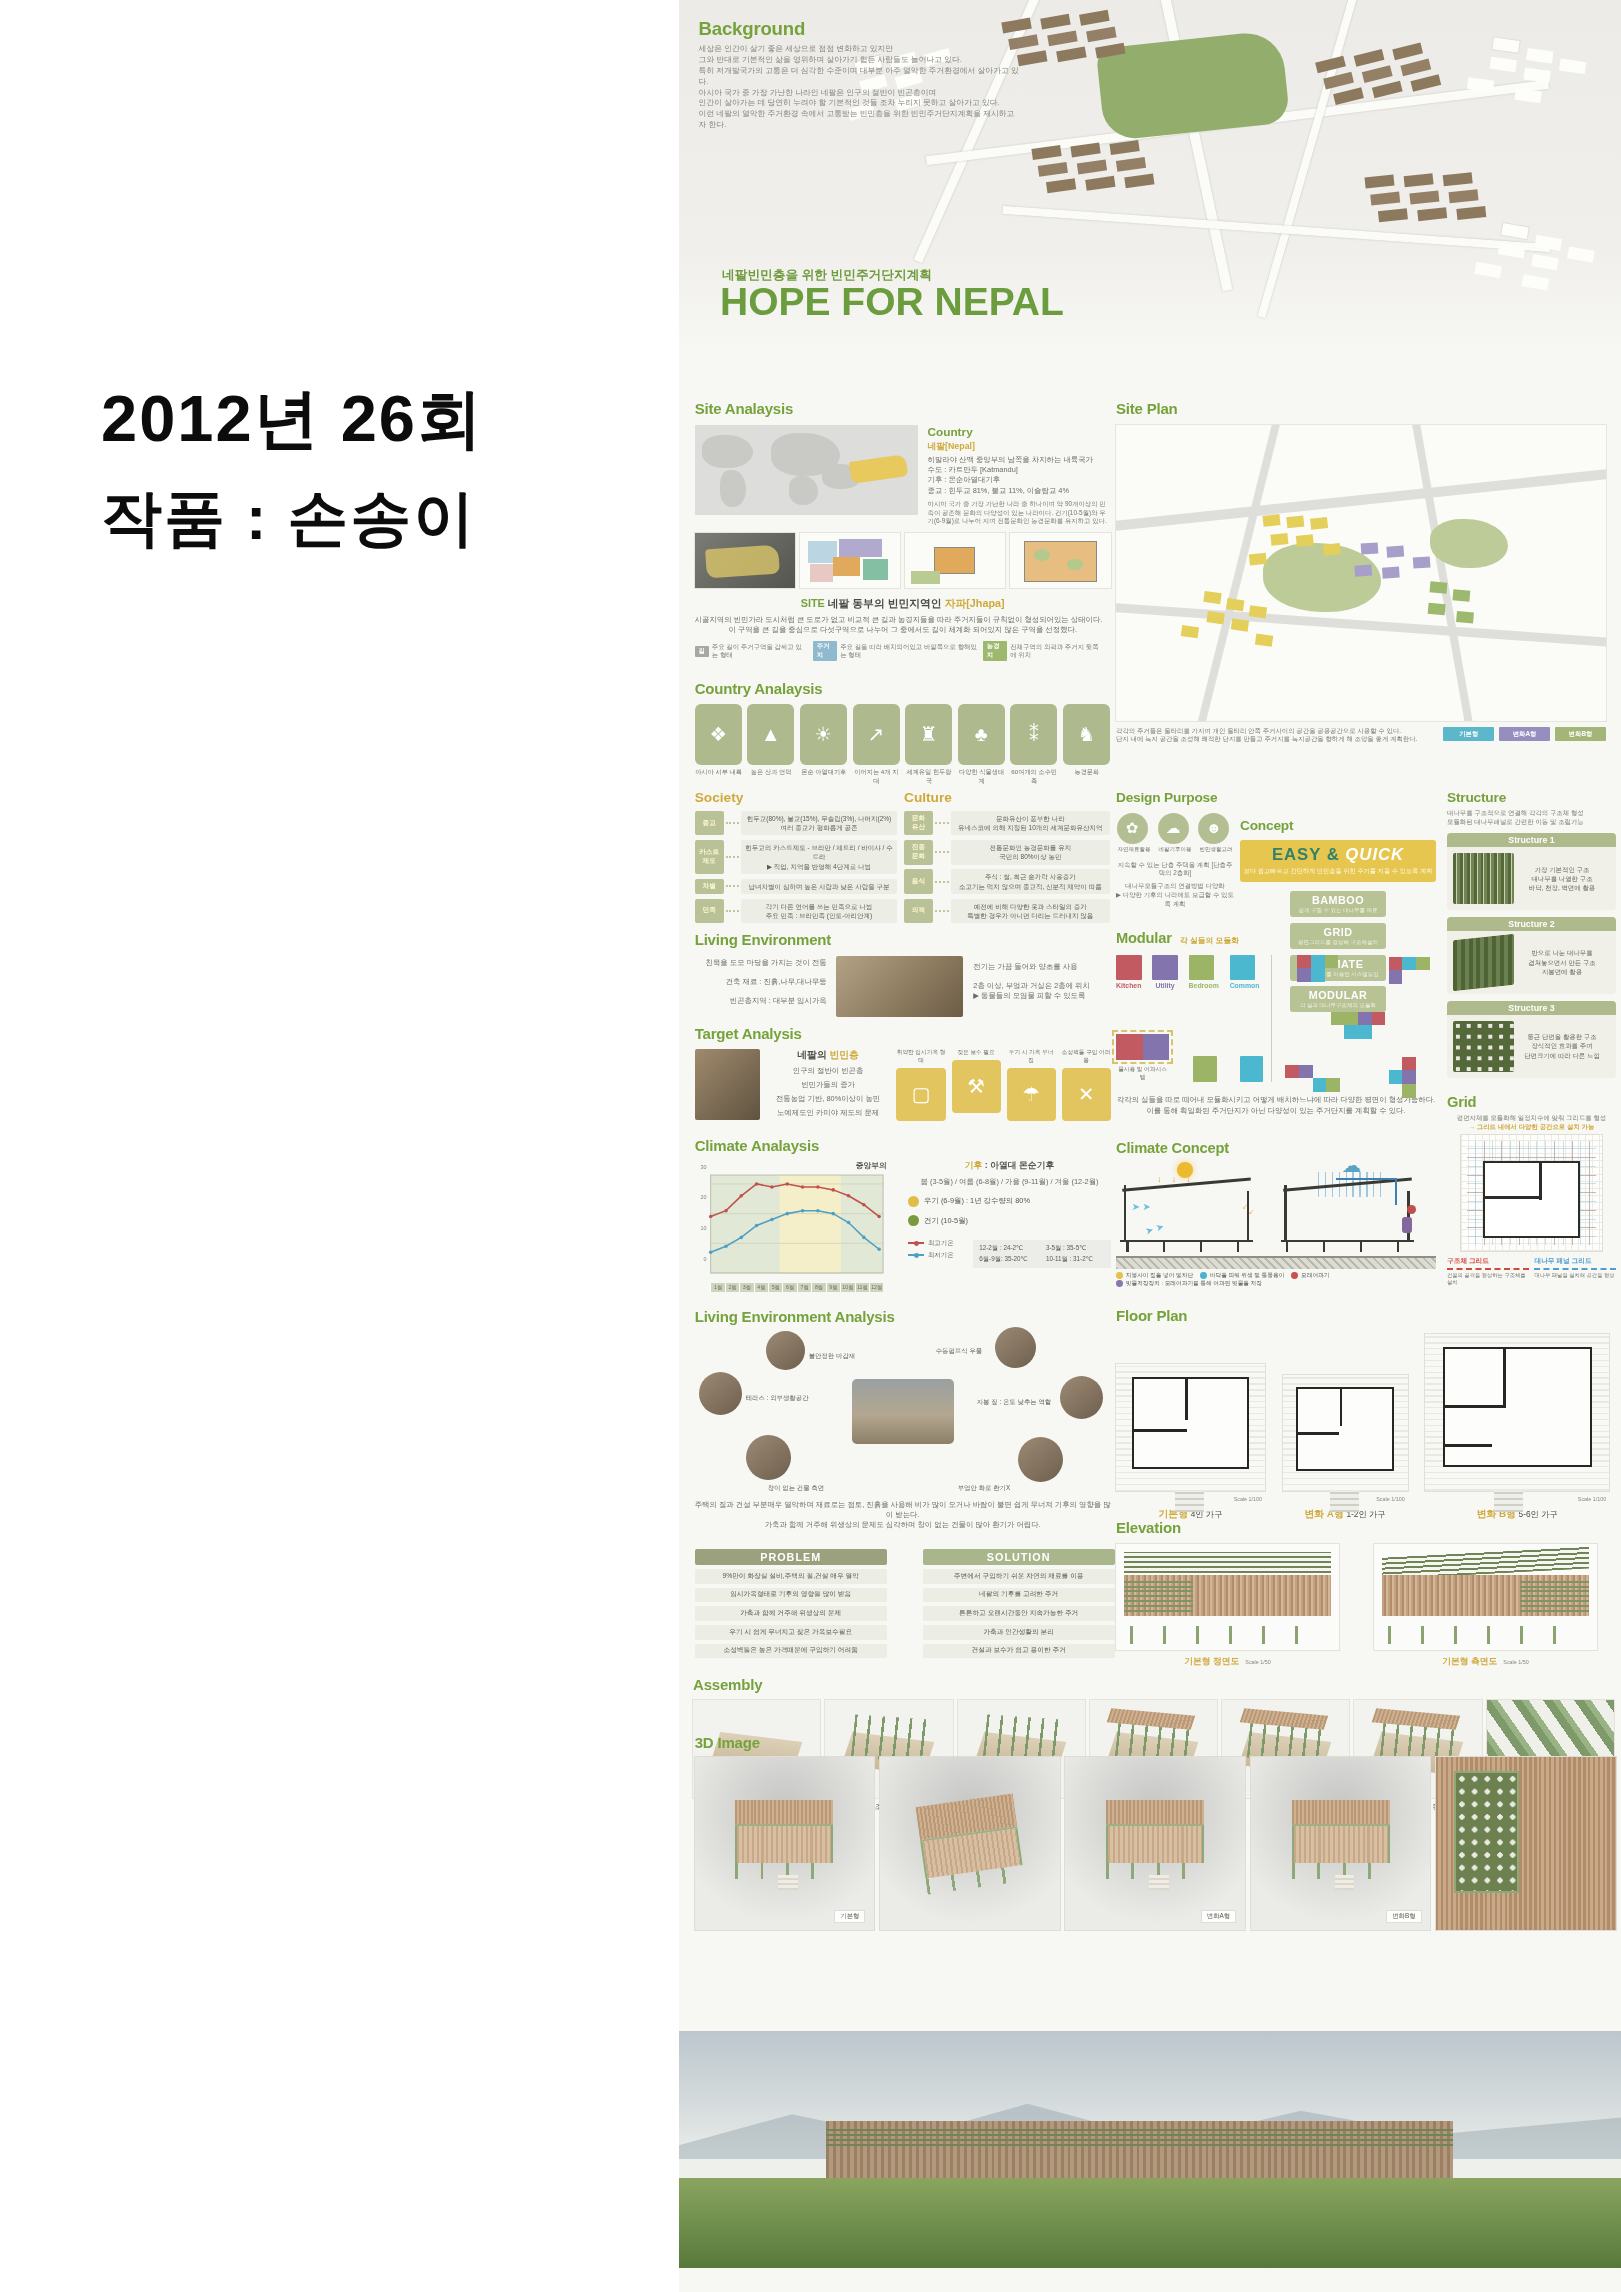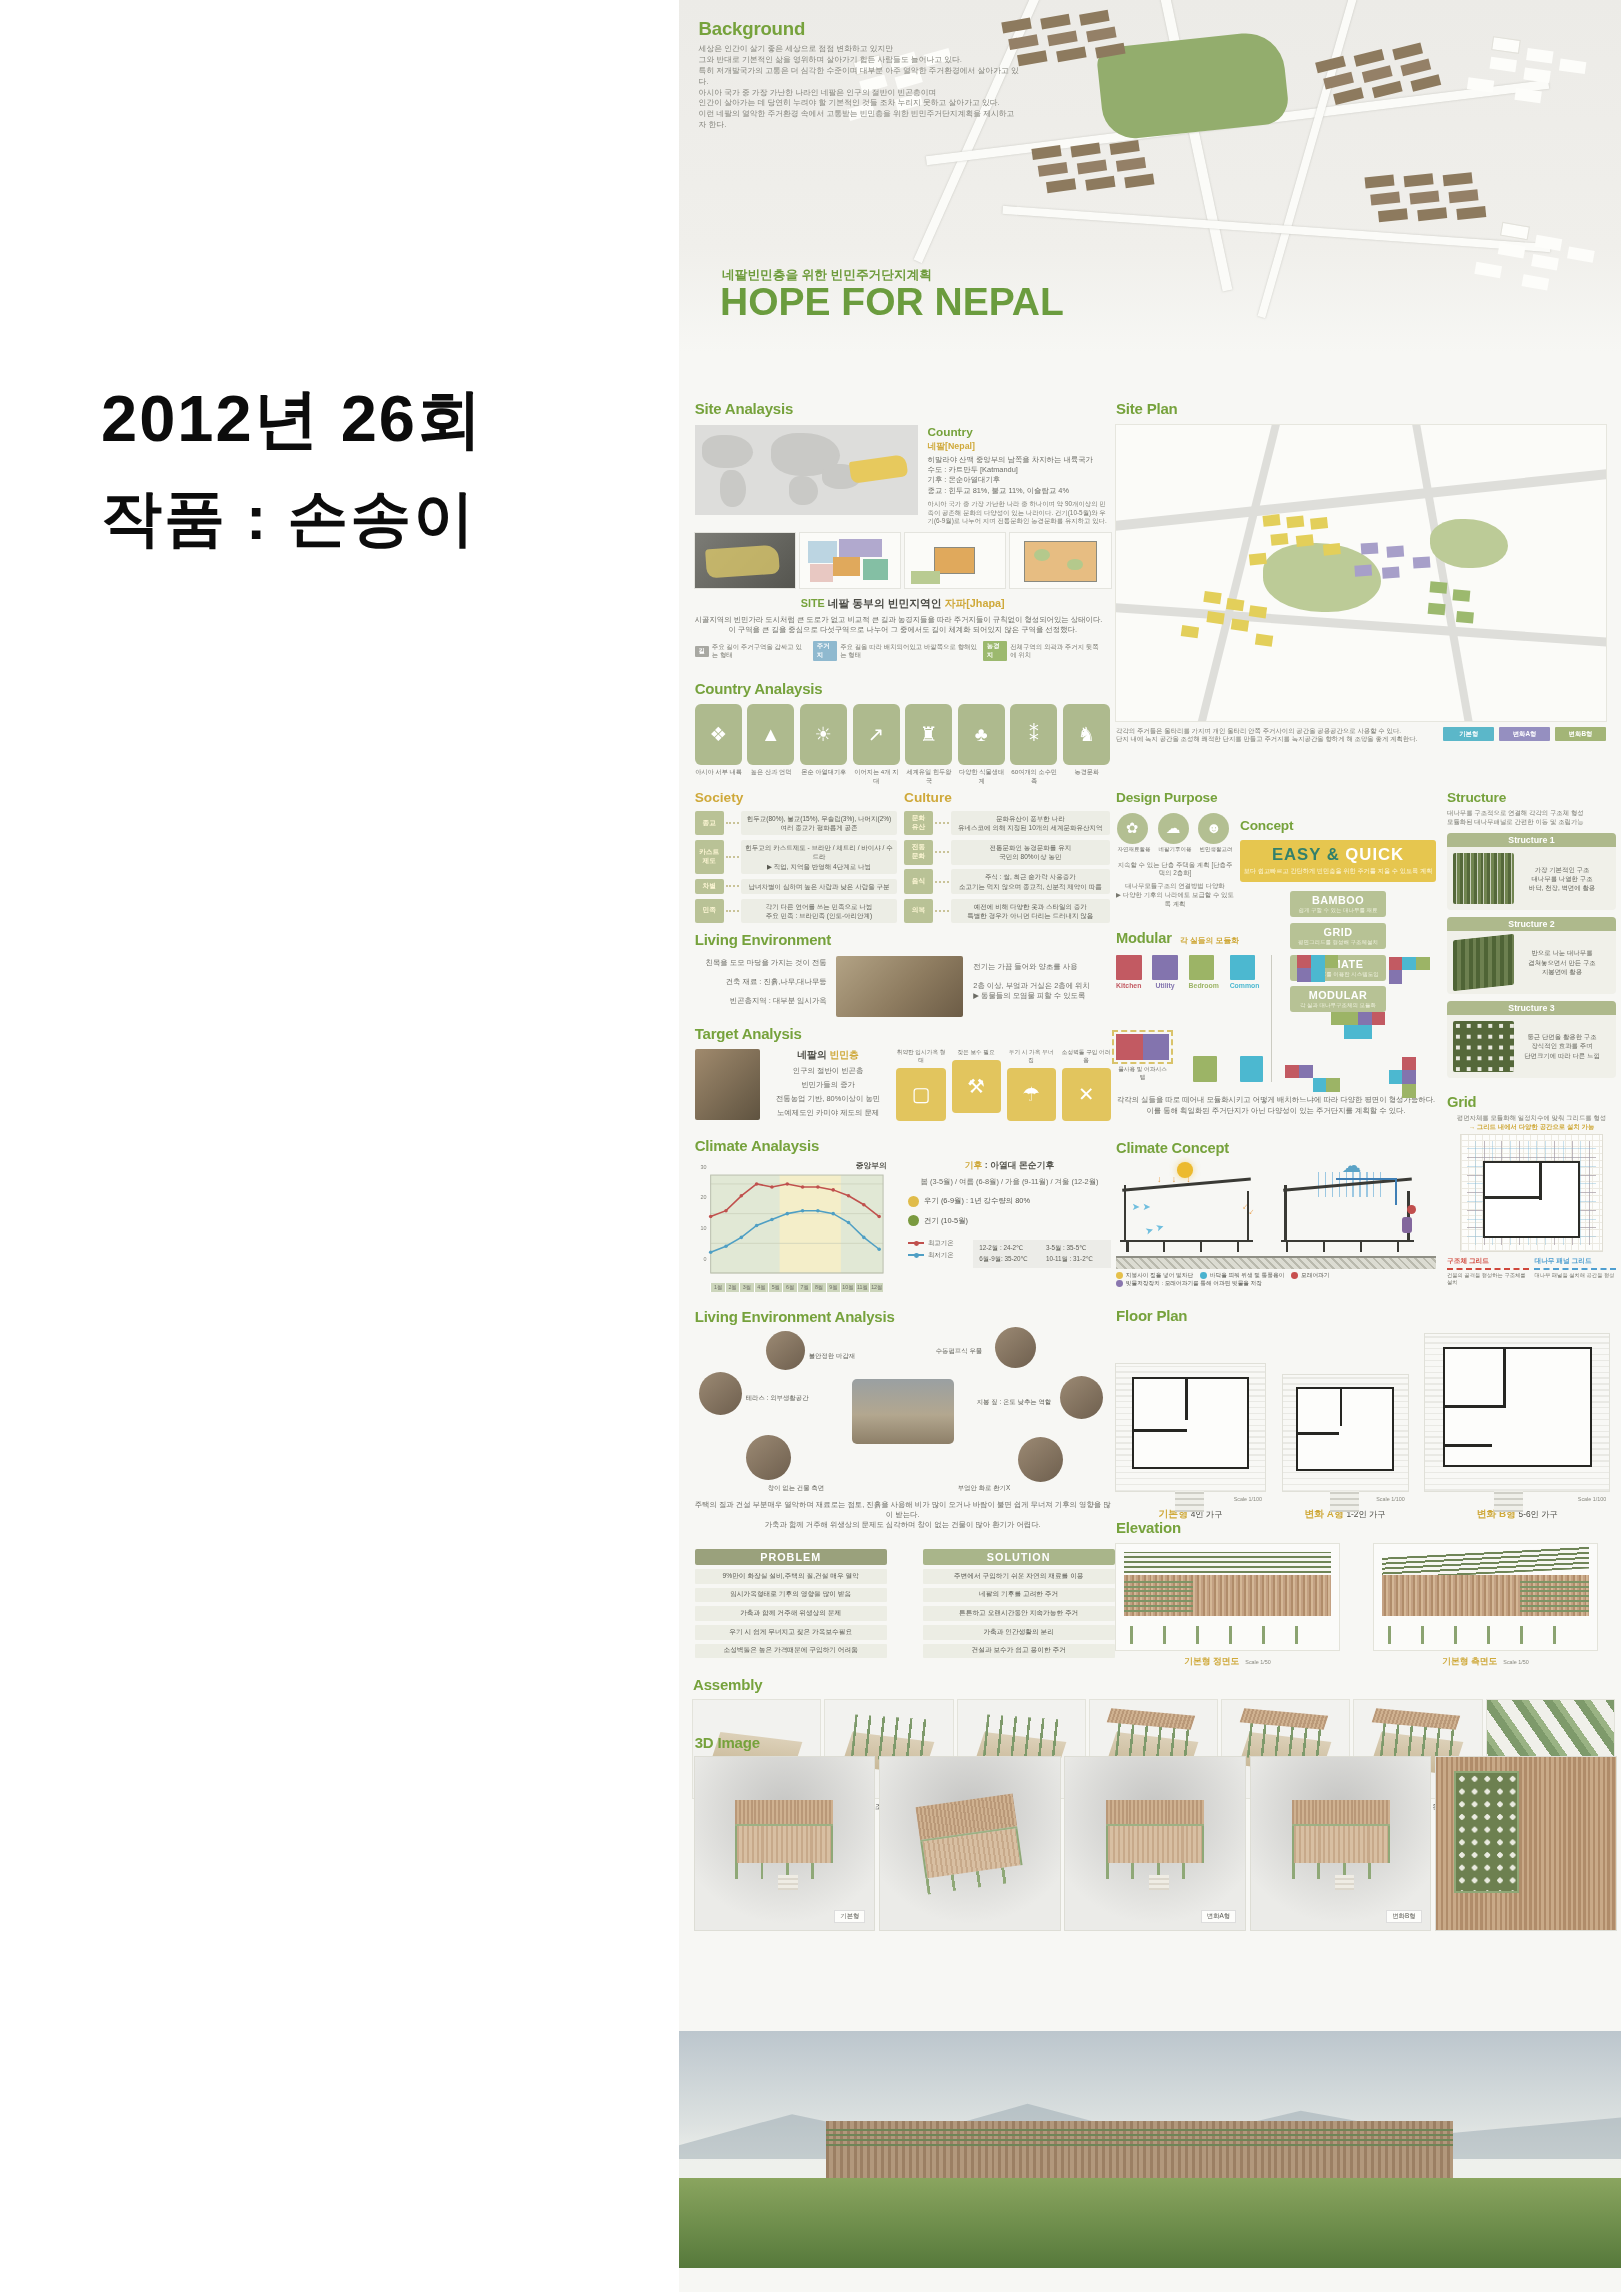--- a/index.html
+++ b/index.html
@@ -44,21 +44,21 @@
   .row-sc{display:flex;align-items:stretch;margin-bottom:4.9px;}
   .tagchip{width:29px;background:#b9c296;color:#fdf6d4;font-size:6.7px;font-weight:700;display:flex;align-items:center;justify-content:center;text-align:center;border-radius:2px;}
   .dots{width:13.7px;border-bottom:2px dotted #c9c398;align-self:center;margin:0 2px;}
   .sc-text{flex:1;background:#ecede5;border-radius:2px;font-size:6.5px;line-height:9.3px;color:#5a5a52;display:flex;align-items:center;justify-content:center;text-align:center;padding:2.9px 3.9px;}
   
   .dp-circle{width:31px;height:31px;border-radius:50%;background:#b3bf92;color:#fff;text-align:center;line-height:31px;font-size:14.7px;}
   
   #concept-banner{background:#e6c64f;border-radius:2.9px;text-align:center;padding:4.9px 2px 5.9px;}
   #concept-banner .bt{font-size:16.7px;font-weight:800;letter-spacing:1px;}
   #concept-banner .bt .g{color:#33806b;}
-  #concept-banner .bt .w{color:#ffffff;}
+  #concept-banner .bt .w{color:#ffffff;font-style:italic;}
   #concept-banner .bs{font-size:6.2px;color:#fdf8e2;margin-top:2px;}
   .cbox{background:#b7c295;border-radius:2.9px;text-align:center;padding:2.9px 2px;width:92px;}
   .cbox .cn{color:#fff;font-weight:800;font-size:10.8px;letter-spacing:0.5px;}
   .cbox .cd{color:#eef0dd;font-size:5.5px;margin-top:1px;}
   
   .sbox{background:#f0f0e9;border-radius:3.9px;overflow:hidden;margin-top:6.9px;}
   .sbox .sh{background:#aeb98c;color:#fff;font-size:8.8px;font-weight:700;text-align:center;padding:2px 0;}
   .sbox .sb{display:flex;align-items:center;padding:5.9px;}
   .art{width:61px;height:51px;border-radius:2px;}
   .art-s1{background:repeating-linear-gradient(90deg,#55683a 0 2.9px,#71855049 2.9px 3.9px,#718550 3.9px 6.9px);}

